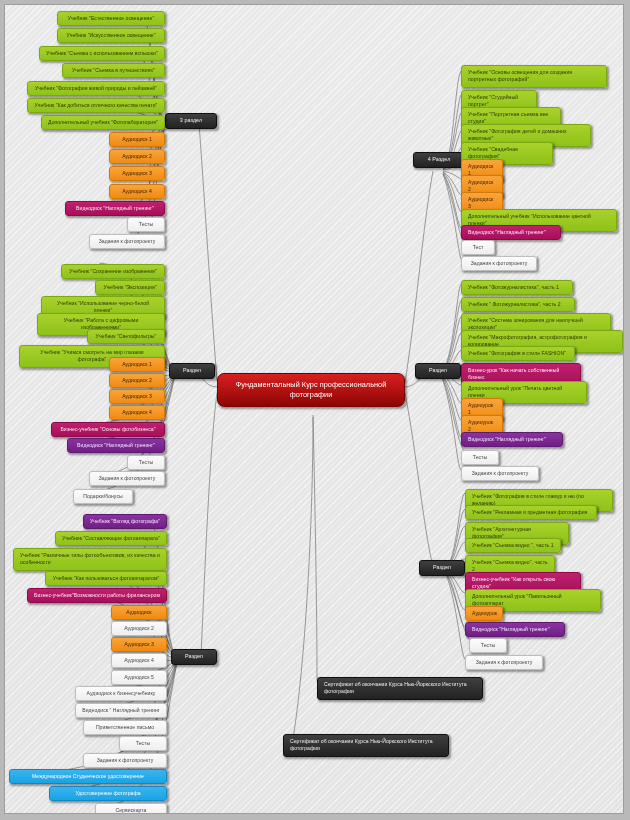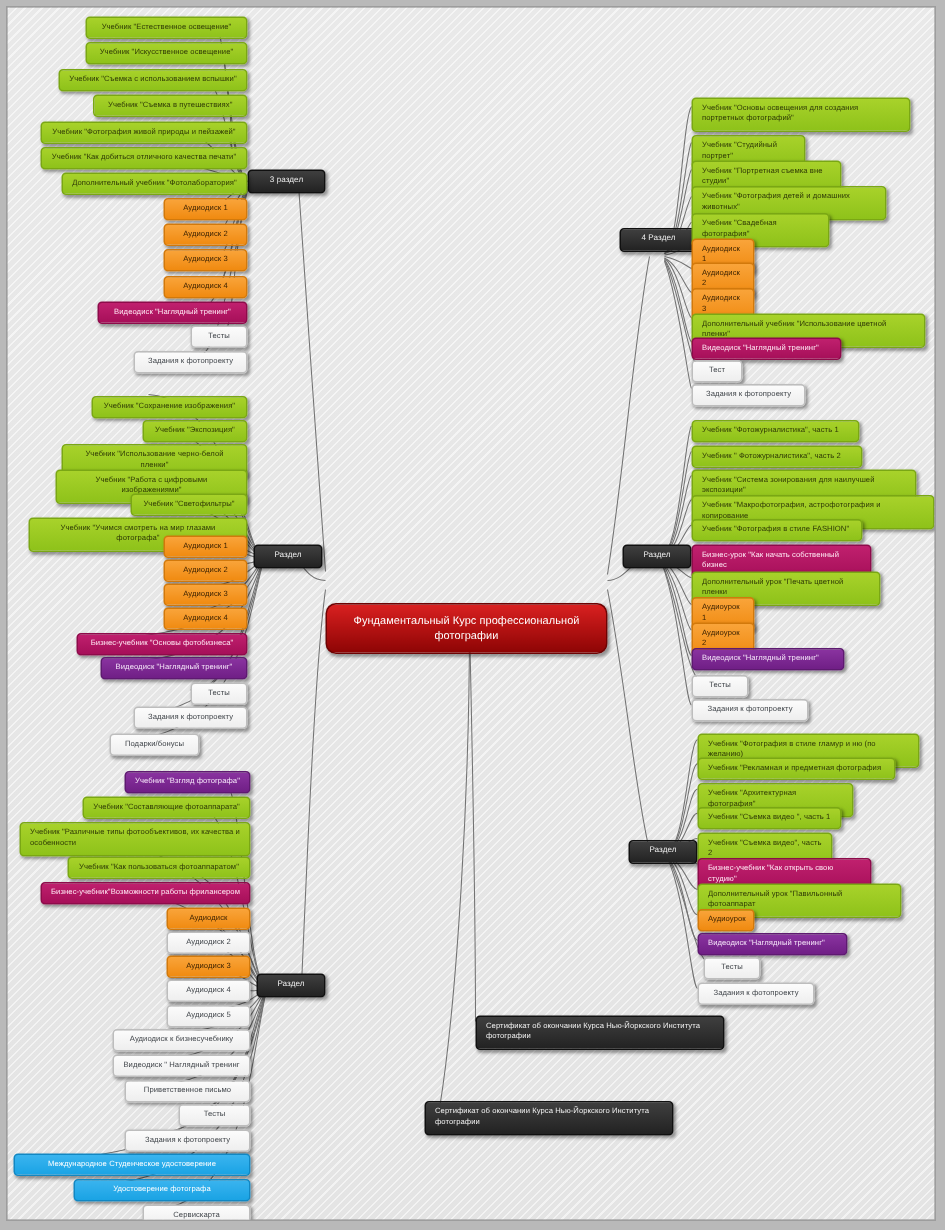--- a/index.html
+++ b/index.html
@@ -33,21 +33,21 @@
   }
   
   .c-green{background:linear-gradient(#a8d22a,#8ec21a);color:#2f3a06;border-color:#7aa714;}
   .c-orange{background:linear-gradient(#f9a43a,#f08a10);color:#3d2302;border-color:#d2790b;}
   .c-magenta{background:linear-gradient(#c0206e,#a60f59);color:#ffeaf4;border-color:#8d0b4a;}
   .c-purple{background:linear-gradient(#8a33a0,#701f86);color:#f6e7fa;border-color:#5e1a70;}
   .c-white{background:linear-gradient(#fcfcfc,#eeeeee);color:#40454a;border-color:#bdbdbd;}
   .c-blue{background:linear-gradient(#3ab4ef,#1aa3e4);color:#ffffff;border-color:#1287c2;}
   .c-dark{background:linear-gradient(#3f3f3f,#222222);color:#f0f0f0;border-color:#101010;}
   .c-red{background:linear-gradient(#d92020,#8d0404);color:#ffffff;border-color:#6d0303;
-         border-radius:7px;font-size:7.3px;line-height:1.4;text-align:center;padding:6px 8px;margin-top:29px;}
+         border-radius:7px;font-size:7.3px;line-height:1.4;text-align:center;padding:6px 8px;}
 
   .ta-c{text-align:center;}
   .ta-l{text-align:left;}
 </style>
 </head>
 <body>
 
 <div id="canvas">
 
   <svg id="edges" viewBox="0 0 630 820">

